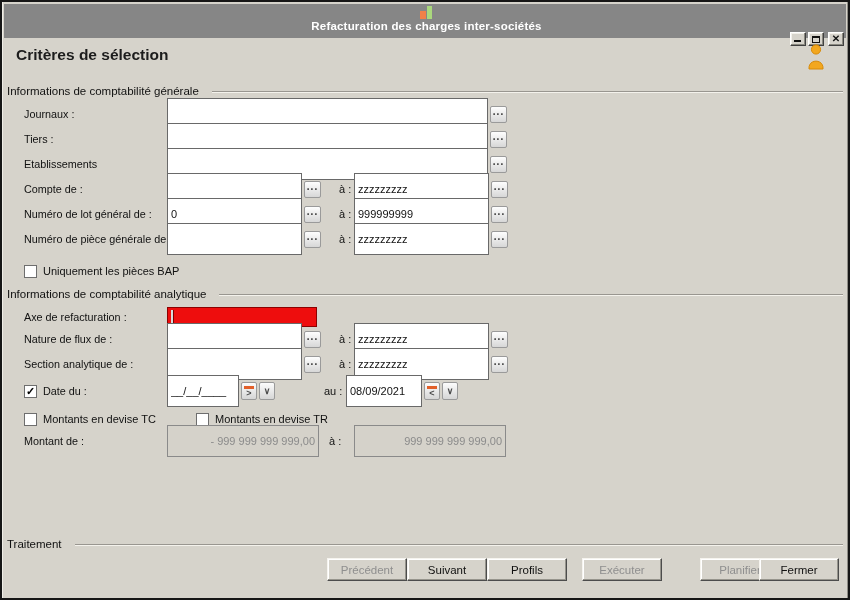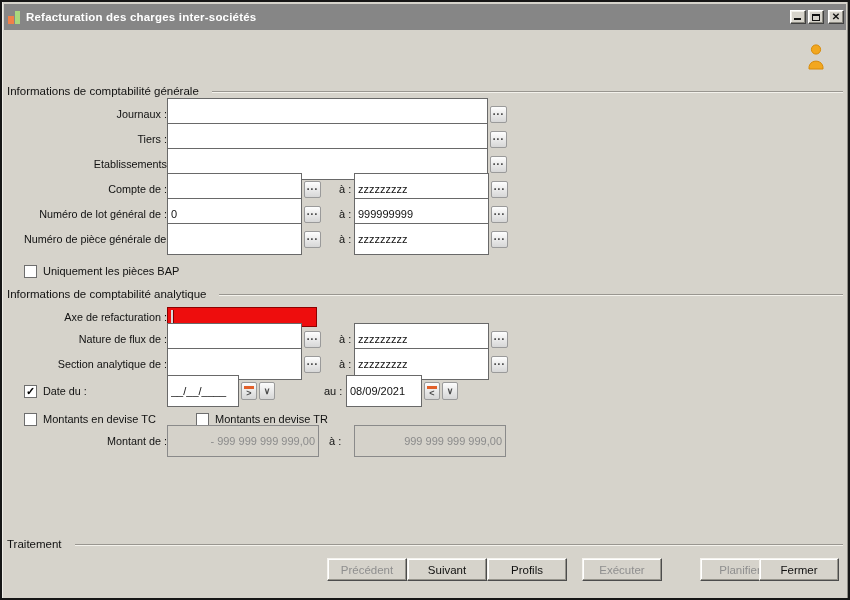--- a/index.html
+++ b/index.html
@@ -4,22 +4,22 @@
 <style>
   * { box-sizing: border-box; margin: 0; padding: 0; }
   html,body { width:850px; height:600px; overflow:hidden; }
   body { font-family:"Liberation Sans", sans-serif; background:#d6d3cb; }
 
   .window { position:absolute; inset:0; width:850px; height:600px;
             background:#d6d3cb; border:2px solid #161616;
             box-shadow: inset 1px 0 0 #efede7, inset -1px 0 0 #8f8d86; }
 
   
-  .titlebar { position:absolute; left:2px; top:2px; right:2px; height:26px;
-              background:#868686; display:flex; align-items:center; }
+  .titlebar { position:absolute; left:2px; top:2px; right:2px; height:34px;
+              background:#868686; display:flex; align-items:center;flex-direction:column; }
   .app-icon { position:relative; width:16px; height:16px; margin-left:3px; flex:none; }
   .app-icon .bar-orange { position:absolute; left:1px; bottom:1px; width:6px; height:8px; background:#f08048; }
   .app-icon .bar-green  { position:absolute; left:8px; bottom:1px; width:5px; height:13px; background:#aad87d; }
   .title-text { color:#ffffff; font-weight:bold; font-size:11.5px; margin-left:3px;
                 white-space:nowrap; letter-spacing:.2px; }
   .win-controls { margin-left:auto; display:flex; align-items:center; margin-right:2px; }
   .win-btn { width:16px; height:14px; background:#d6d3cb; position:relative; flex:none;
              border-top:1px solid #ffffff; border-left:1px solid #ffffff;
              border-right:1px solid #404040; border-bottom:1px solid #404040;
              box-shadow: inset -1px -1px 0 #8a887f, inset 1px 1px 0 #f2f0ea;
@@ -34,21 +34,21 @@
   .page-heading { position:absolute; left:14px; top:44px; font-size:15.5px; font-weight:bold; color:#1c1c1c; }
   .user-icon { position:absolute; left:803px; top:41px; }
 
   
   .legend-row { position:absolute; left:5px; right:5px; display:flex; align-items:center;gap:8px; }
   .legend-row .legend-text { font-size:11.5px; color:#111; margin-right:5px; white-space:nowrap; }
   .legend-row .rule { flex:1; height:2px; border-top:1px solid #999690; border-bottom:1px solid #f4f2ec; margin-top:1px; }
 
   
   .frm-row { position:absolute; left:22px; height:20px; display:flex; align-items:center; font-size:11px; color:#111; }
-  .lbl { width:143px; flex:none; white-space:nowrap; font-size:10.8px;text-align:right; }
+  .lbl { width:143px; flex:none; white-space:nowrap; font-size:10.8px; }
   input.txt { height:32px; border:1px solid #696969; background:#fff; color:#111;
               font-family:"Liberation Sans", sans-serif; font-size:11px; padding:0 3px; outline:none; }
   .w-long  { width:321px; }
   .w-short { width:135px; }
   .w-date  { width:72px; }
   .w-date2 { width:76px; }
   .to-lbl { margin-left:18px; width:15px; flex:none; white-space:nowrap; }
 
   .btn-dots { width:17px; height:17px; margin-left:2px; flex:none;
               border:1px solid #9a9a9a; border-radius:2px;
@@ -100,20 +100,21 @@
         </span>
       <span class="win-btn">
           <span class="glyph-max"></span>
         </span>
       <span class="win-btn close">
           <span class="glyph-close">✕</span>
         </span>
     </span>
   </div>
 
+  <div class="page-heading">Critères de sélection</div>
   <span class="user-icon">
     <svg width="22" height="28" viewBox="0 0 22 28">
       <circle cx="11" cy="6.5" r="4.6" fill="#f2a71f" stroke="#d88a08" stroke-width="1"></circle>
       <path d="M4 26 C3 15.5, 19 15.5, 18 26 Z" fill="#f2a71f" stroke="#d88a08" stroke-width="1"></path>
     </svg>
   </span>
 
   <div class="legend-row" style="top:83px">
     <span class="legend-text">Informations de comptabilité générale</span>
     <span class="rule"></span>

